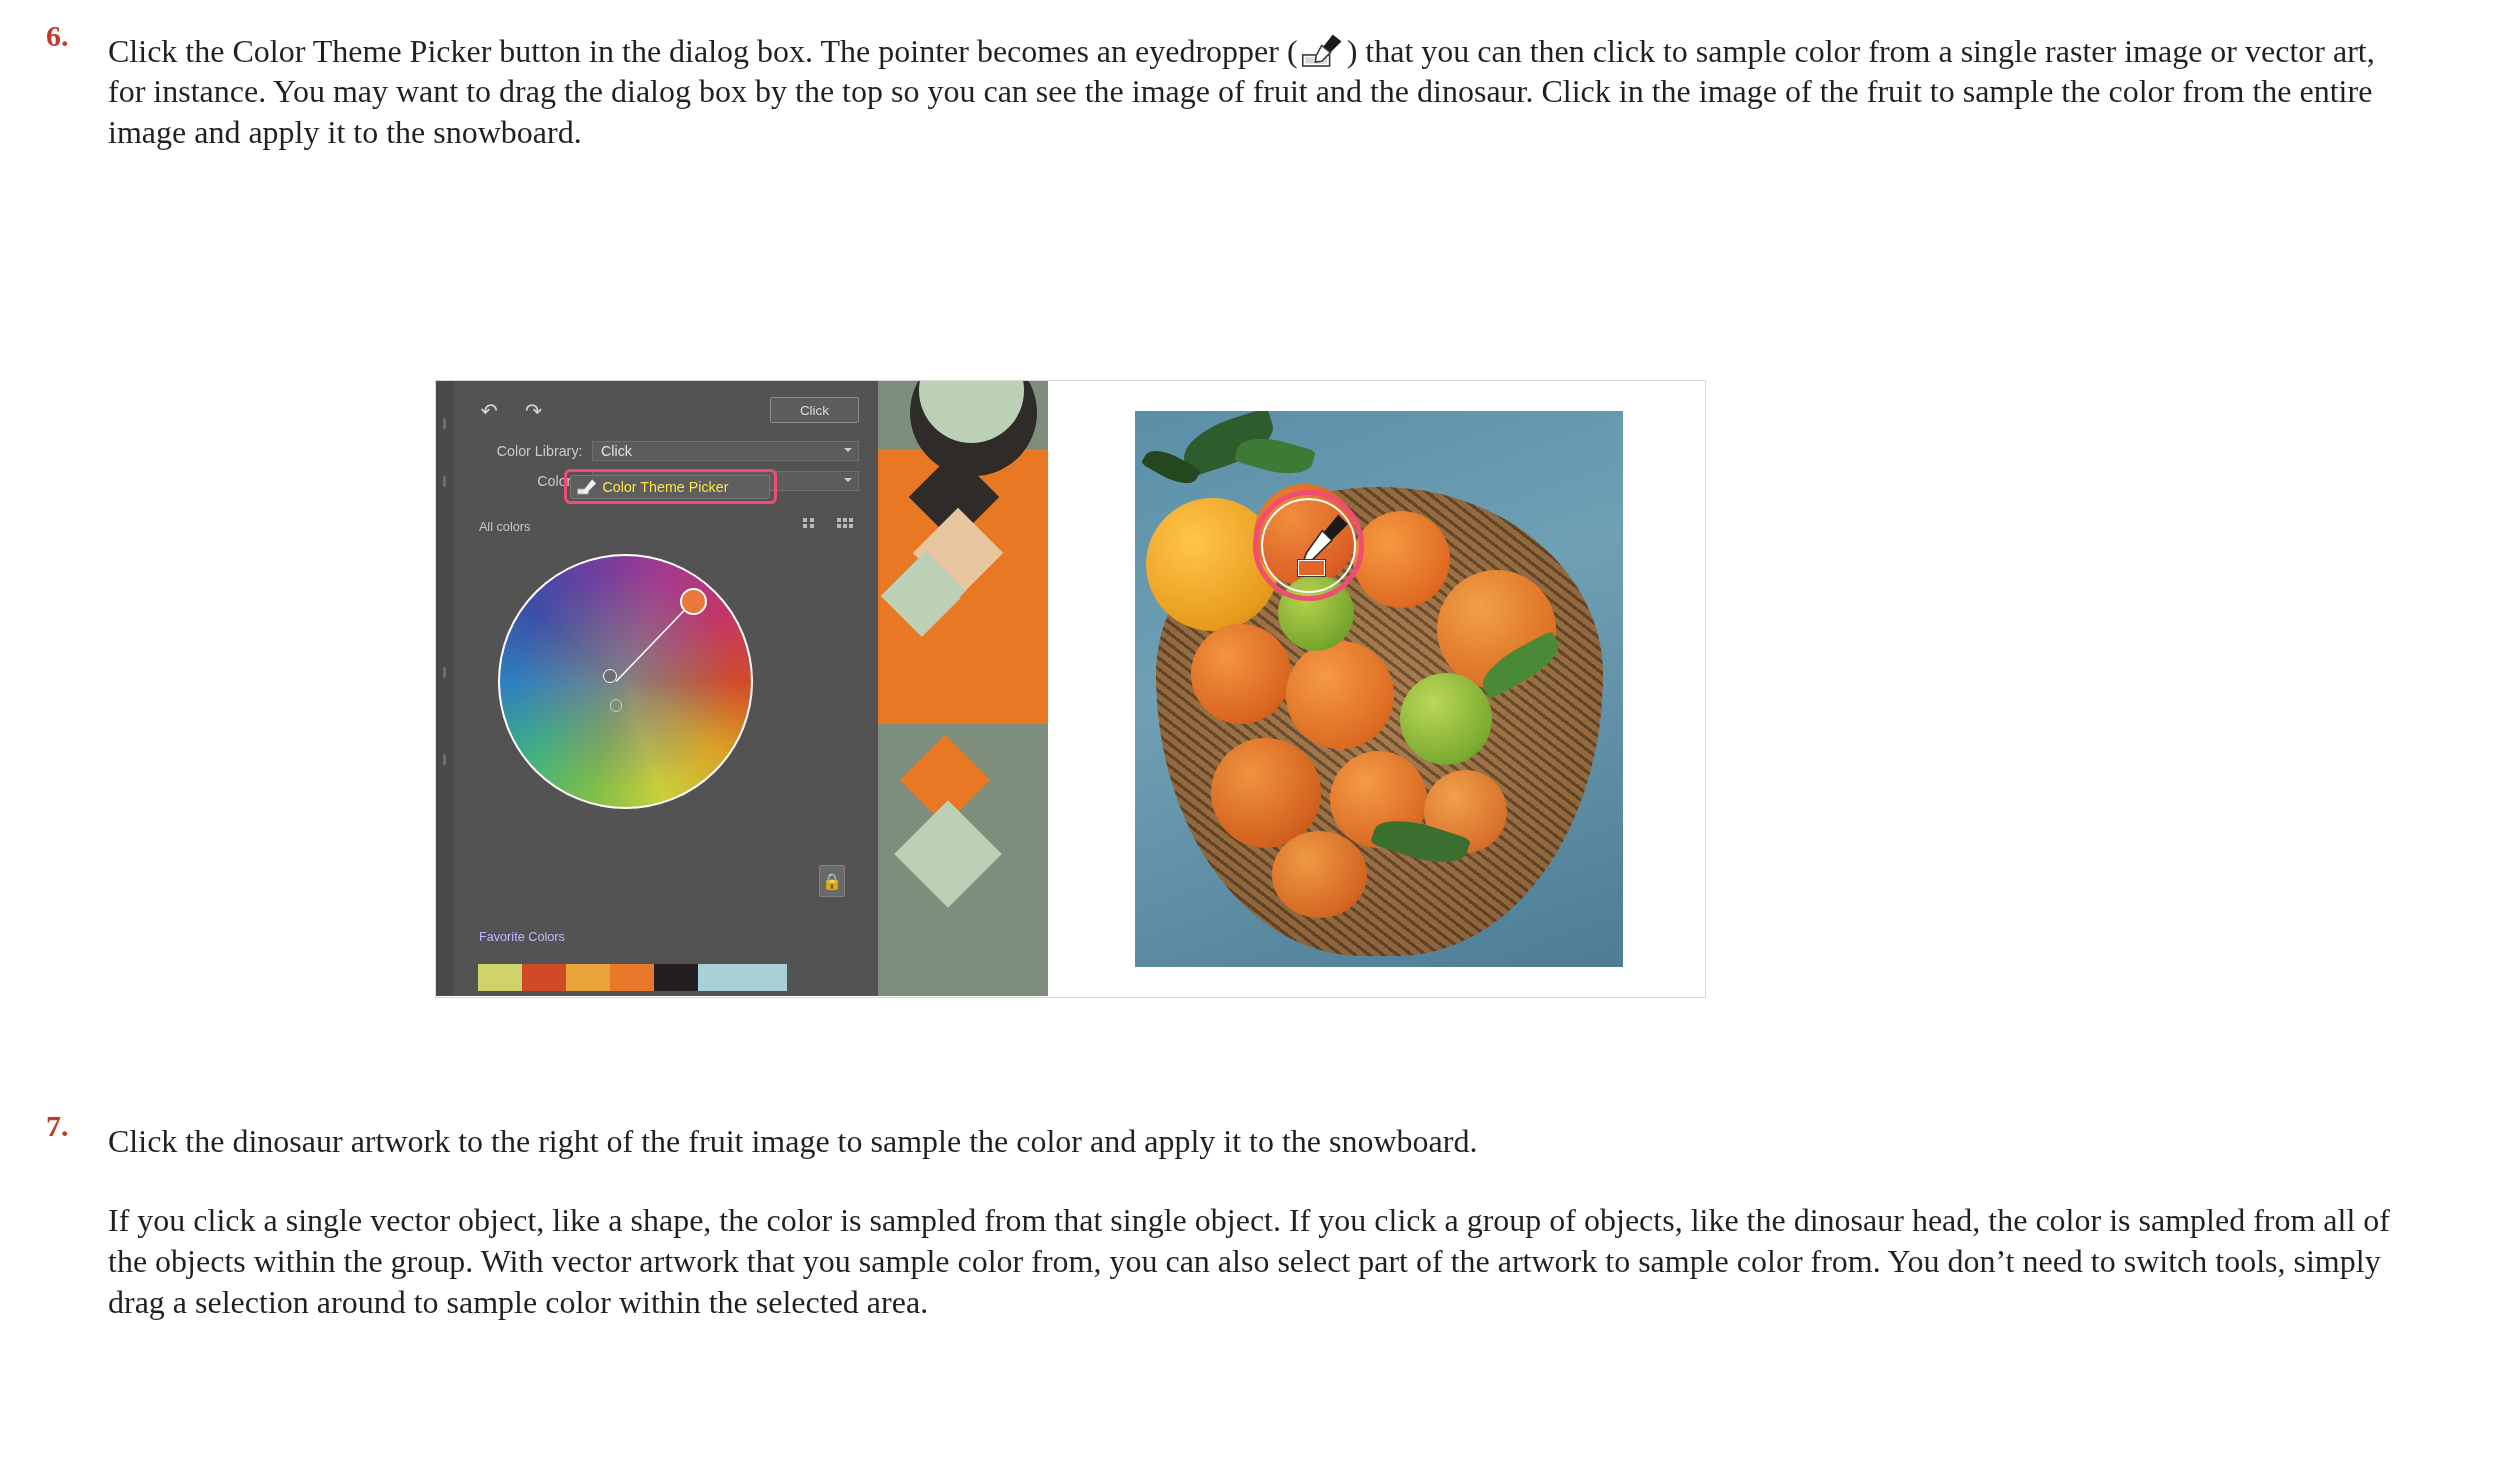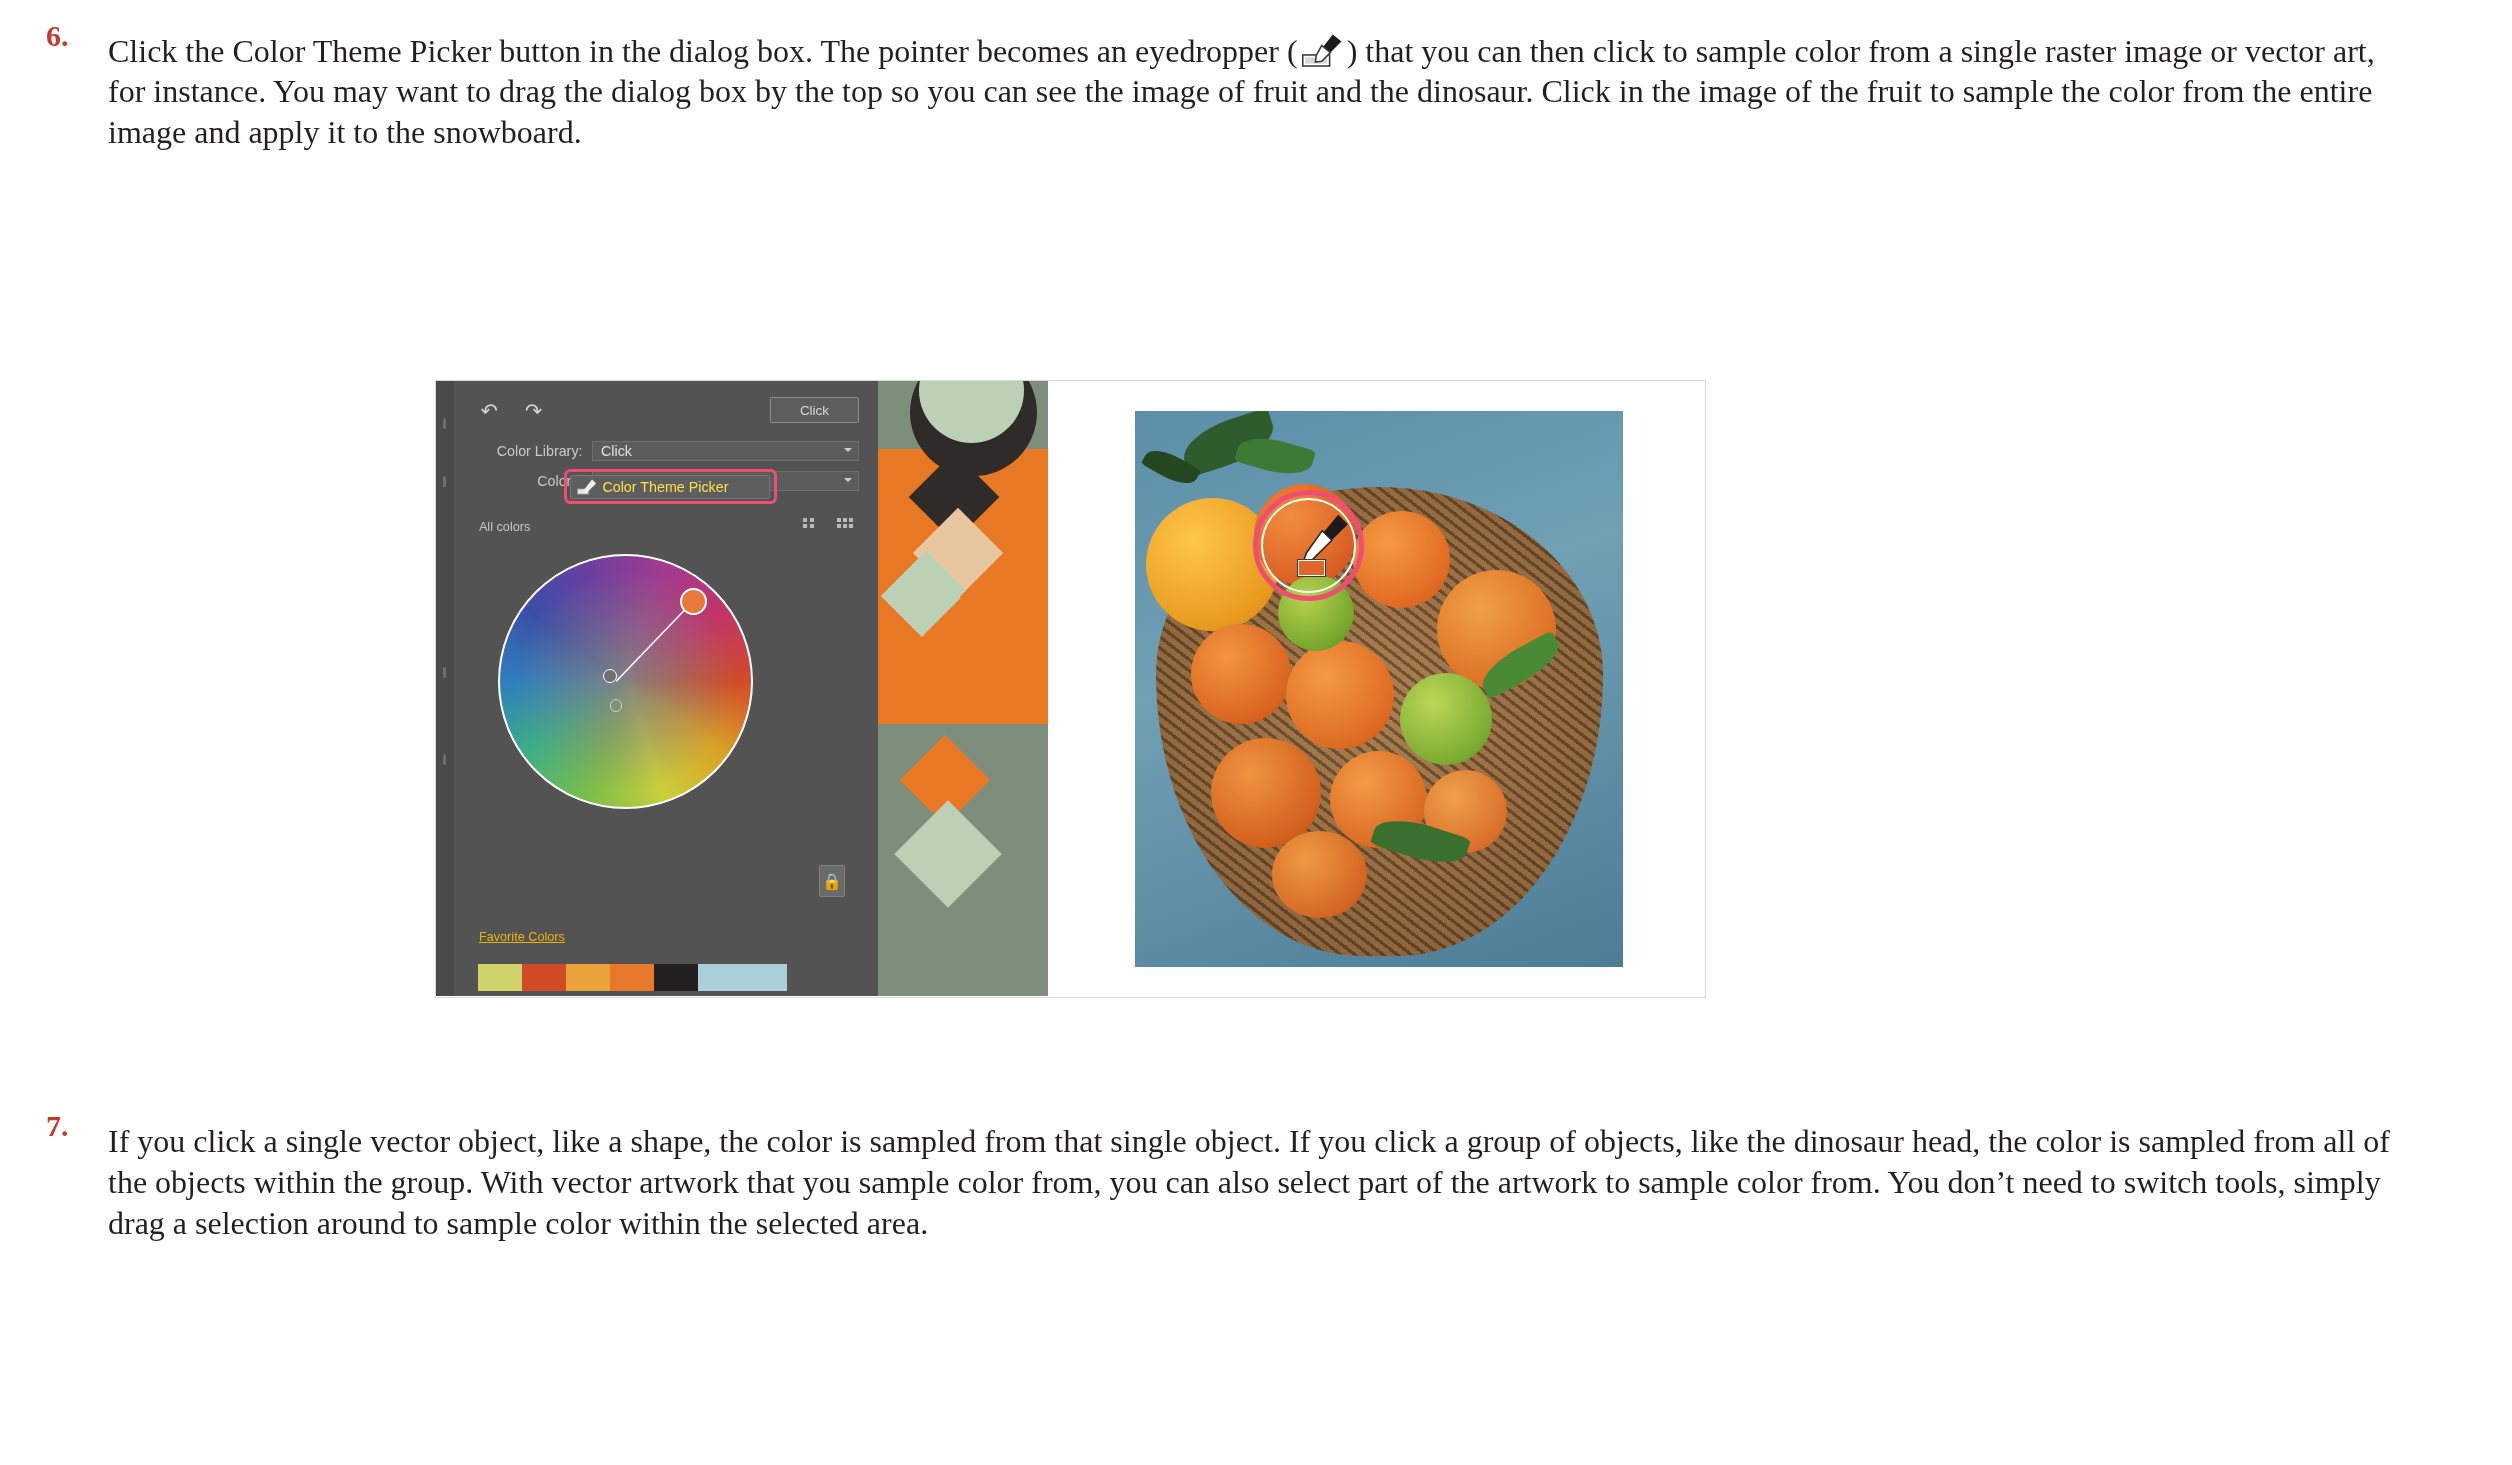--- a/index.html
+++ b/index.html
@@ -218,21 +218,21 @@
   .lock-btn {
     position: absolute; right: 33px; bottom: 99px;
     width: 24px; height: 30px;
     background: #6a6a6a; border: 0.8px solid #828282;
     display: flex; align-items: center; justify-content: center;
     color: #e8e8e8; font-size: 16px; border-radius: 1.6px;
   }
   .fav-label {
     position: absolute; left: 25.4px; bottom: 52px;
     font-family: "Liberation Sans", sans-serif;
-    font-size: 12.7px; color: #eab308; text-decoration: underline;
+    font-size: 12.7px; color: #c4b5fd;
   }
   .swatches {
     position: absolute; left: 24px; bottom: 4.8px;
     display: flex; height: 27px;
   }
   .swatches i { display: block; width: 44px; height: 27px; }
 
   
   .artstrip {
     position: absolute;
@@ -493,18 +493,19 @@
       </div>
       <div class="swatch-chip">
           <i></i>
         </div>
     </div>
   </div>
 
   <div class="step" id="step7">
     <div class="step-num">7.</div>
     <div class="step-body">
+      <p>Click the dinosaur artwork to the right of the fruit image to sample the color and apply it to the snowboard.</p>
       <p>If you click a single vector object, like a shape, the color is sampled from that single object. If you click a group of objects, like the dinosaur head, the color is sampled from all of the objects within the group. With vector artwork that you sample color from, you can also select part of the artwork to sample color from. You don’t need to switch tools, simply drag a selection around to sample color within the selected area.</p>
     </div>
   </div>
 
 </div>
 
 
 </body></html>

